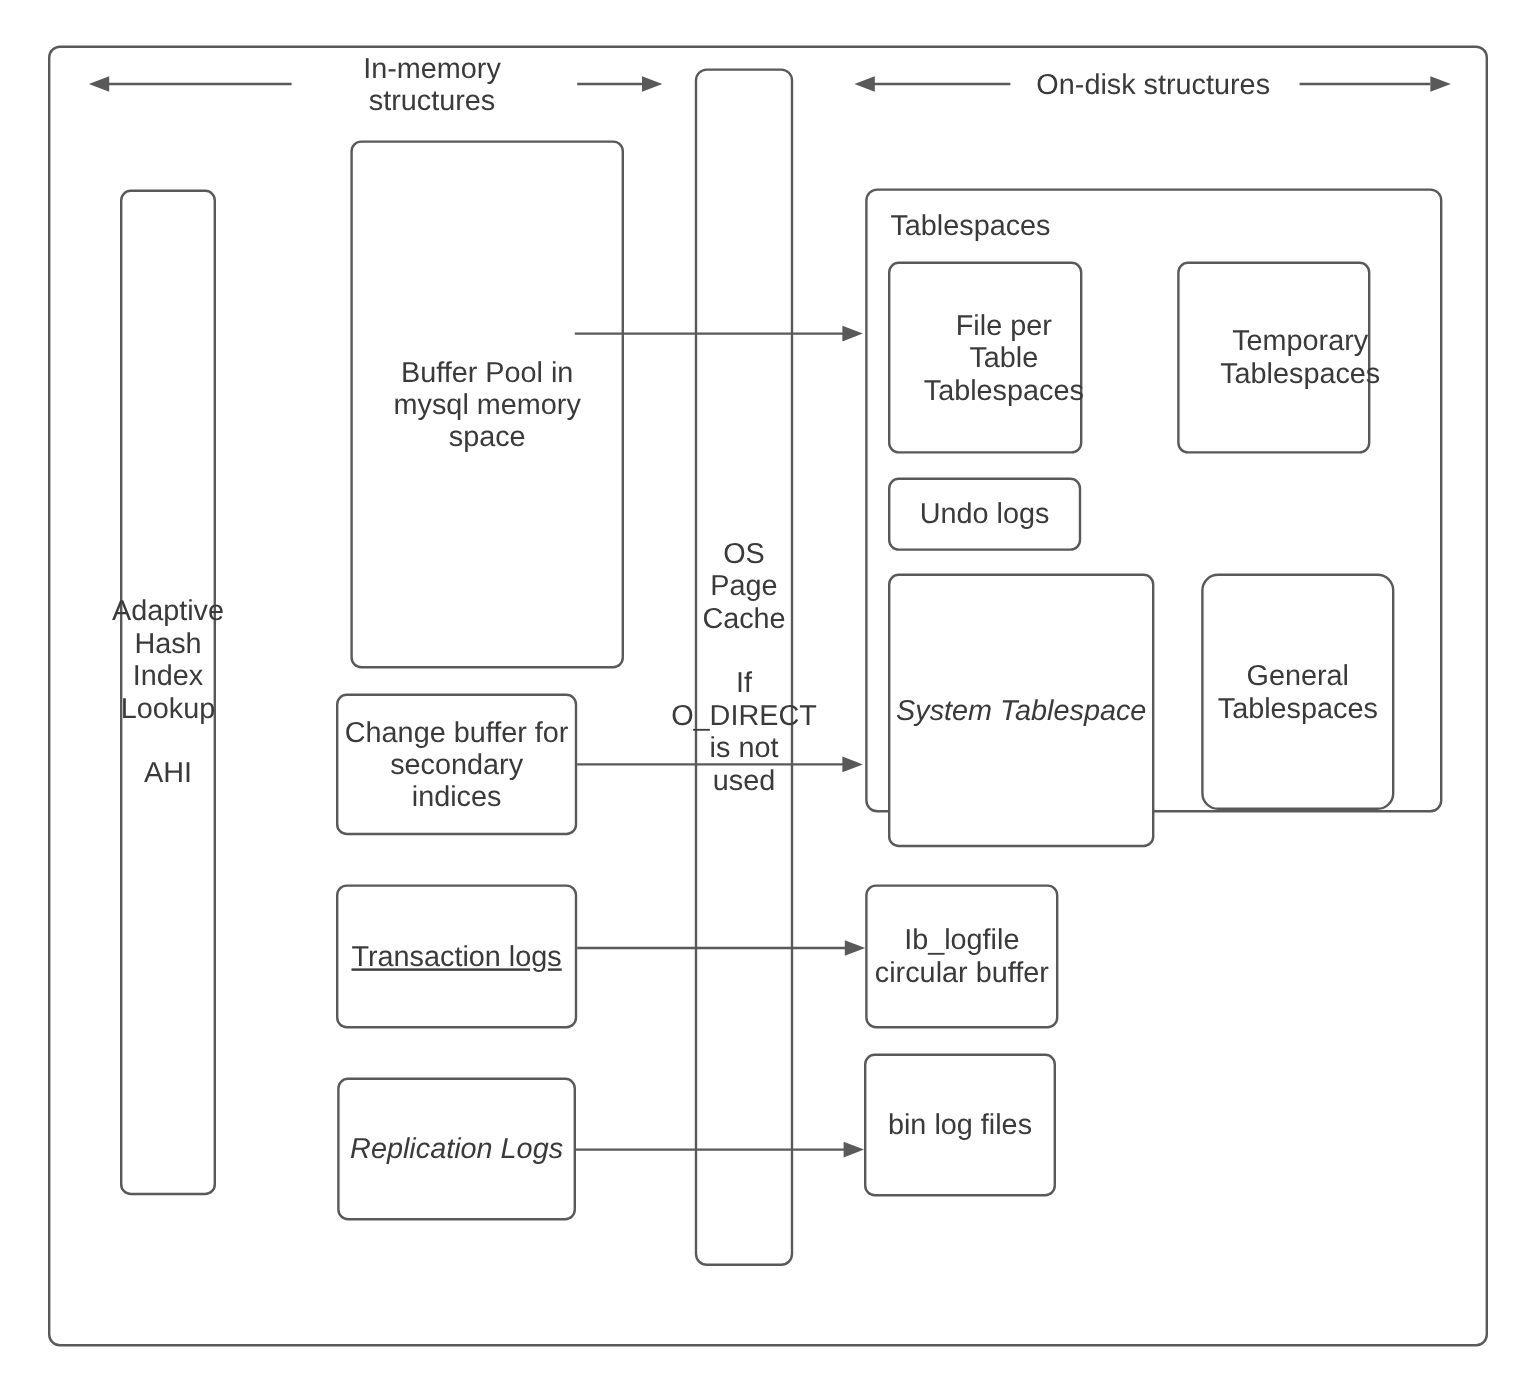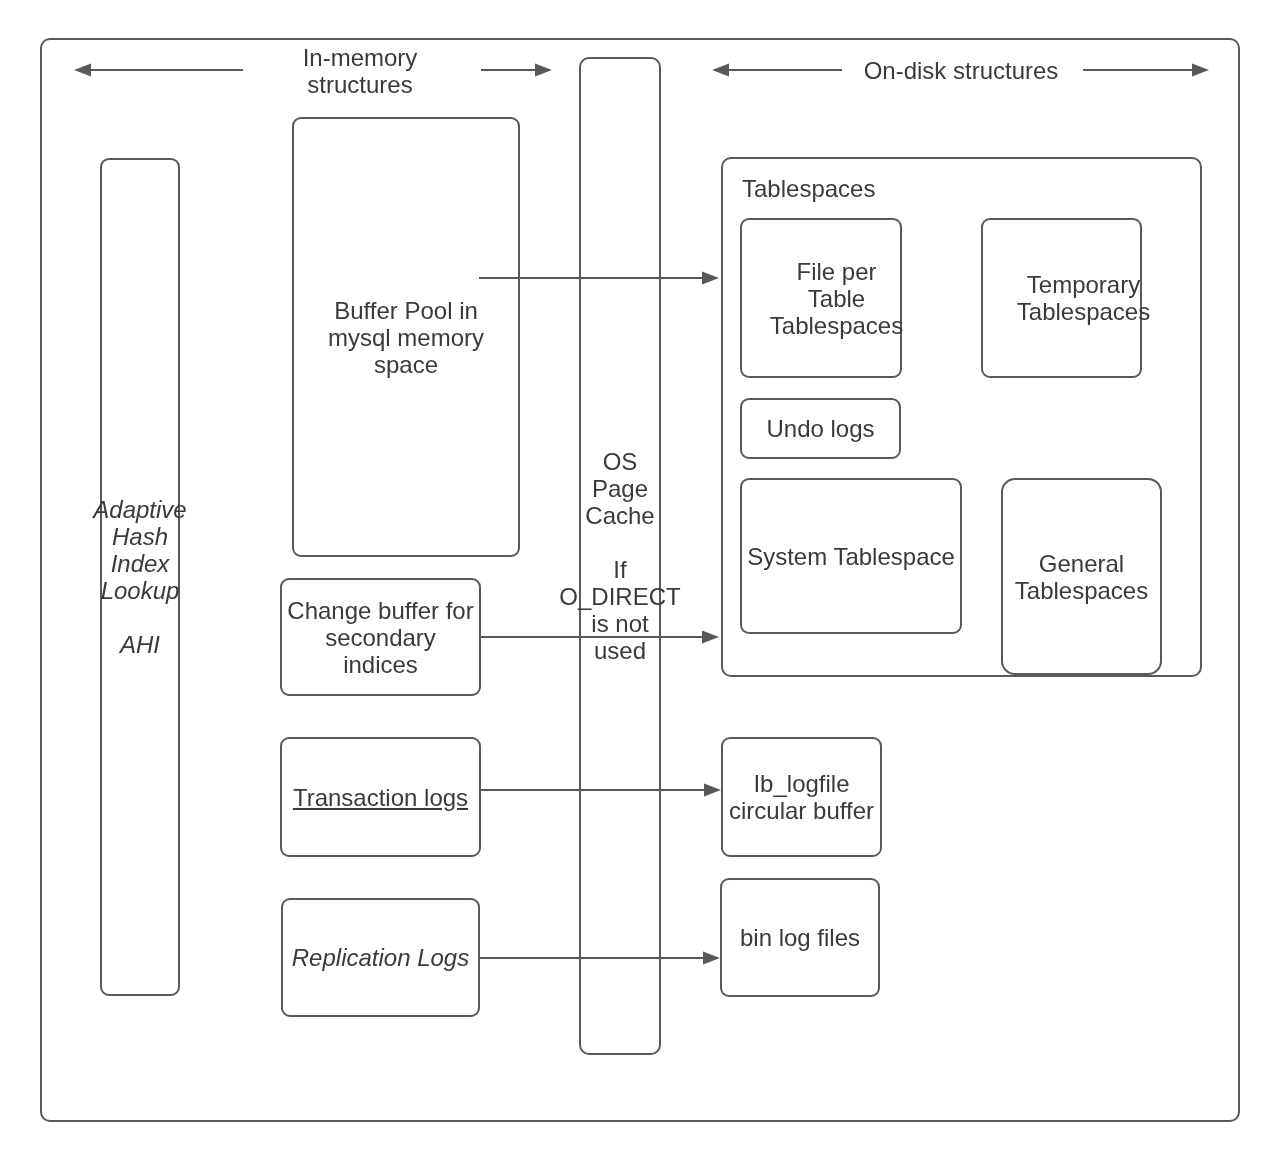--- a/index.html
+++ b/index.html
@@ -41,21 +41,21 @@
 </head>
 <body>
 
 <div id="canvas">
 
   <div class="outer"></div>
 
   <div class="hdr-label" style="left:255px;top:57px;width:210px;">In-memory structures</div>
   <div class="hdr-label" style="left:855px;top:57px;width:212px;">On-disk structures</div>
 
-  <div class="box node" style="left:100px;top:158px;width:80px;height:838px;font-style:italic;">
+  <div class="box node" style="left:100px;top:158px;width:80px;height:838px;">
     <div class="txt">Adaptive Hash Index Lookup
 
 AHI</div>
   </div>
 
   <div class="box node" style="left:292px;top:117px;width:228px;height:440px;">
     <div class="txt">Buffer Pool in
 mysql memory
 space</div>
   </div>
@@ -96,21 +96,21 @@
 
   <div class="box node" style="left:981px;top:218px;width:161px;height:160px;padding-left:44px;">
     <div class="txt">Temporary
 Tablespaces</div>
   </div>
 
   <div class="box node" style="left:740px;top:398px;width:161px;height:61px;">
     <div class="txt">Undo logs</div>
   </div>
 
-  <div class="box node" style="left:740px;top:478px;width:222px;height:156px;">
+  <div class="box node" style="left:740px;top:478px;width:222px;height:228px;font-style:italic;">
     <div class="txt">System Tablespace</div>
   </div>
 
   <div class="box node" style="left:1001px;top:478px;width:161px;height:197px;border-radius:14px;">
     <div class="txt">General
 Tablespaces</div>
   </div>
 
   <div class="box node" style="left:720px;top:878px;width:160px;height:119px;">
     <div class="txt">bin log files</div>

